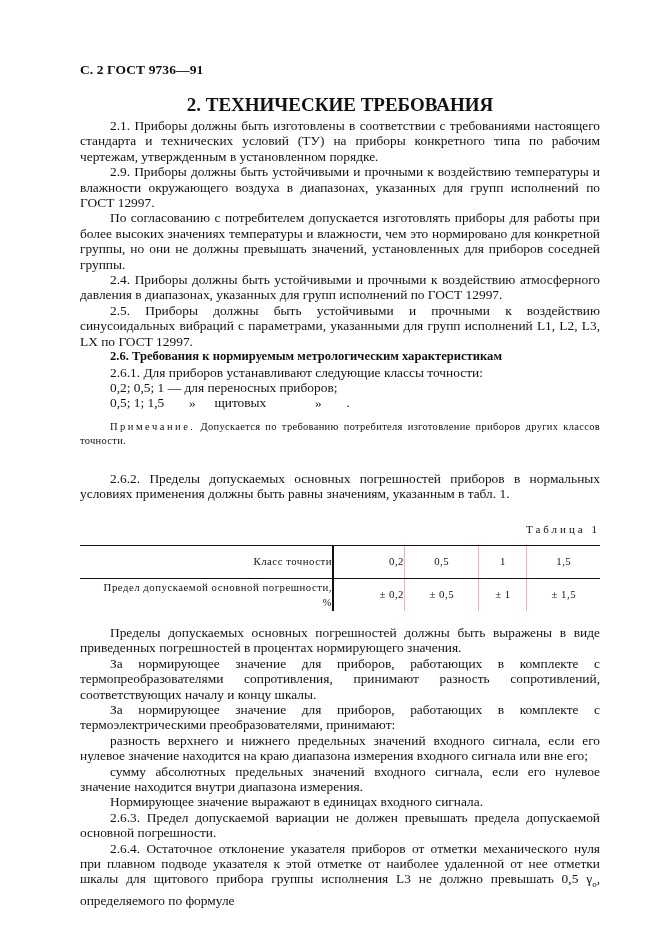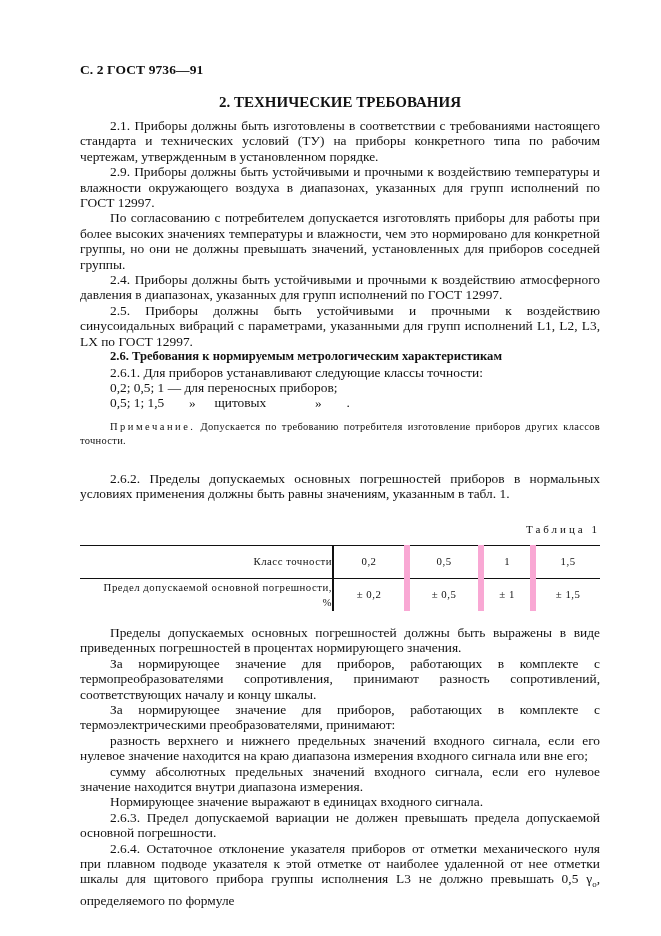--- a/index.html
+++ b/index.html
@@ -2,34 +2,34 @@
 <html><head>
 <meta charset="utf-8">
 <style>
   html, body { margin: 0; padding: 0; background: #ffffff; }
   body {
     width: 661px; height: 936px; overflow: hidden; position: relative;
     font-family: "Liberation Serif", "DejaVu Serif", serif;
     color: #111;
   }
   .header { position: absolute; left: 80px; top: 62px; font-weight: bold; font-size: 13.5px; letter-spacing: 0.1px; }
-  .section-title { position: absolute; left: 80px; width: 520px; top: 94px; text-align: center; font-weight: bold; font-size: 15px; }
+  .section-title { position: absolute; left: 80px; width: 520px; top: 94px; text-align: center; font-weight: bold; font-size: 19px; }
   .body { position: absolute; left: 80px; top: 118px; width: 520px; font-size: 13.4px; line-height: 15.4px; }
   .p { margin: 0; text-align: justify; text-align-last: left; }
   .ind { text-indent: 30px; }
   .bold { font-weight: bold; }
   .list-line { padding-left: 30px; white-space: nowrap; }
   .small { font-size: 10.5px; line-height: 14px; letter-spacing: 0.3px; }
   .spaced { letter-spacing: 2.5px; }
   .note { margin-top: 9px; }
   .table-cap { text-align: right; font-size: 11px; letter-spacing: 3px; margin-top: 20px; margin-bottom: 8px; }
   table { border-collapse: collapse; width: 520px; font-size: 10.8px; letter-spacing: 0.5px; }
-  td { height: 32px; padding: 0; vertical-align: middle; text-align: center; border-left: 6px solid #f9a8d4; }
+  td { height: 32px; padding: 0; vertical-align: middle; text-align: center; border-left: 1px solid #f9a8d4; }
   td:first-child { text-align: right; padding-left: 14px; border-left: none; width: 238px; }
-  td.c1 { border-left: 2px solid #111; width: 70px; }
+  td.c1 { border-left: 2px solid #111; width: 70px; text-align: right; }
   tr.r1 td { border-top: 1.5px solid #111; border-bottom: 1.5px solid #111; }
   .after-table { margin-top: 14px; }
   sub { font-size: 9px; }
 </style>
 </head>
 <body>
 
 <div class="header">С. 2 ГОСТ 9736—91</div>
 <div class="section-title">2.  ТЕХНИЧЕСКИЕ ТРЕБОВАНИЯ</div>
 

